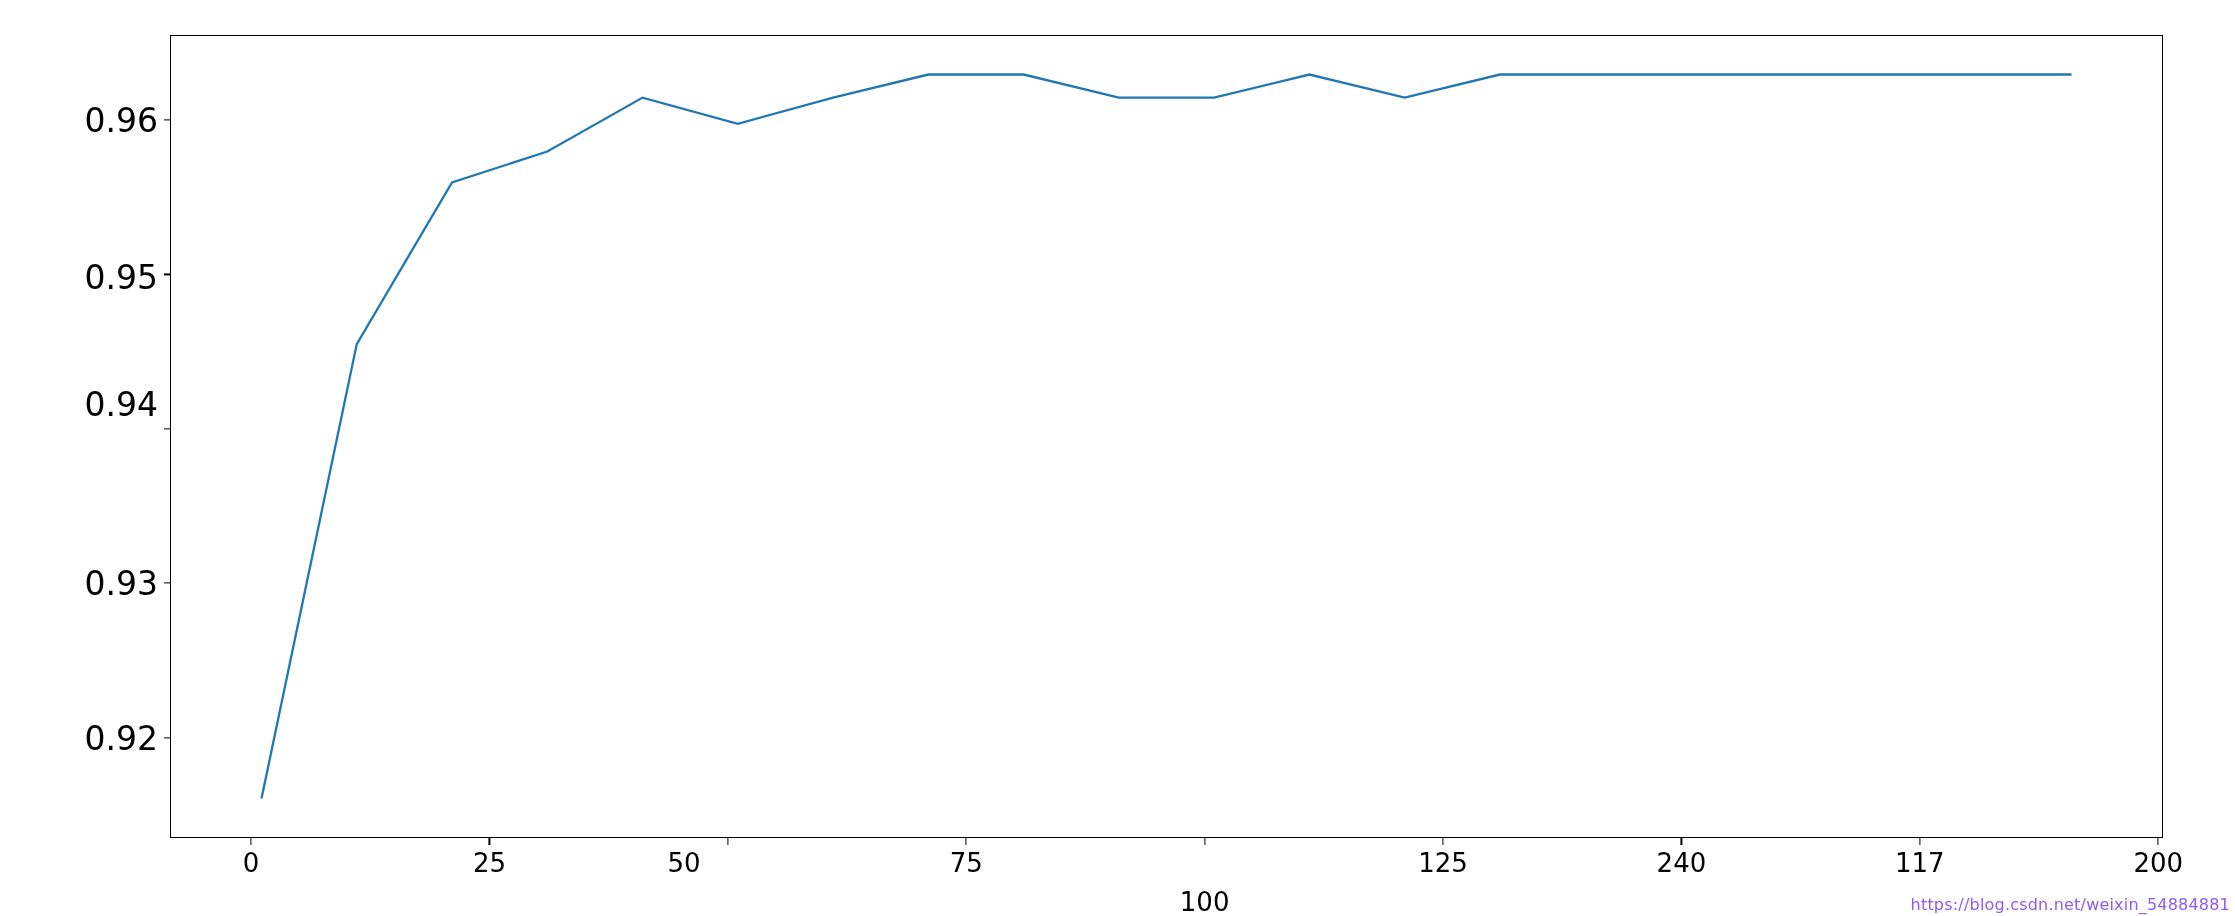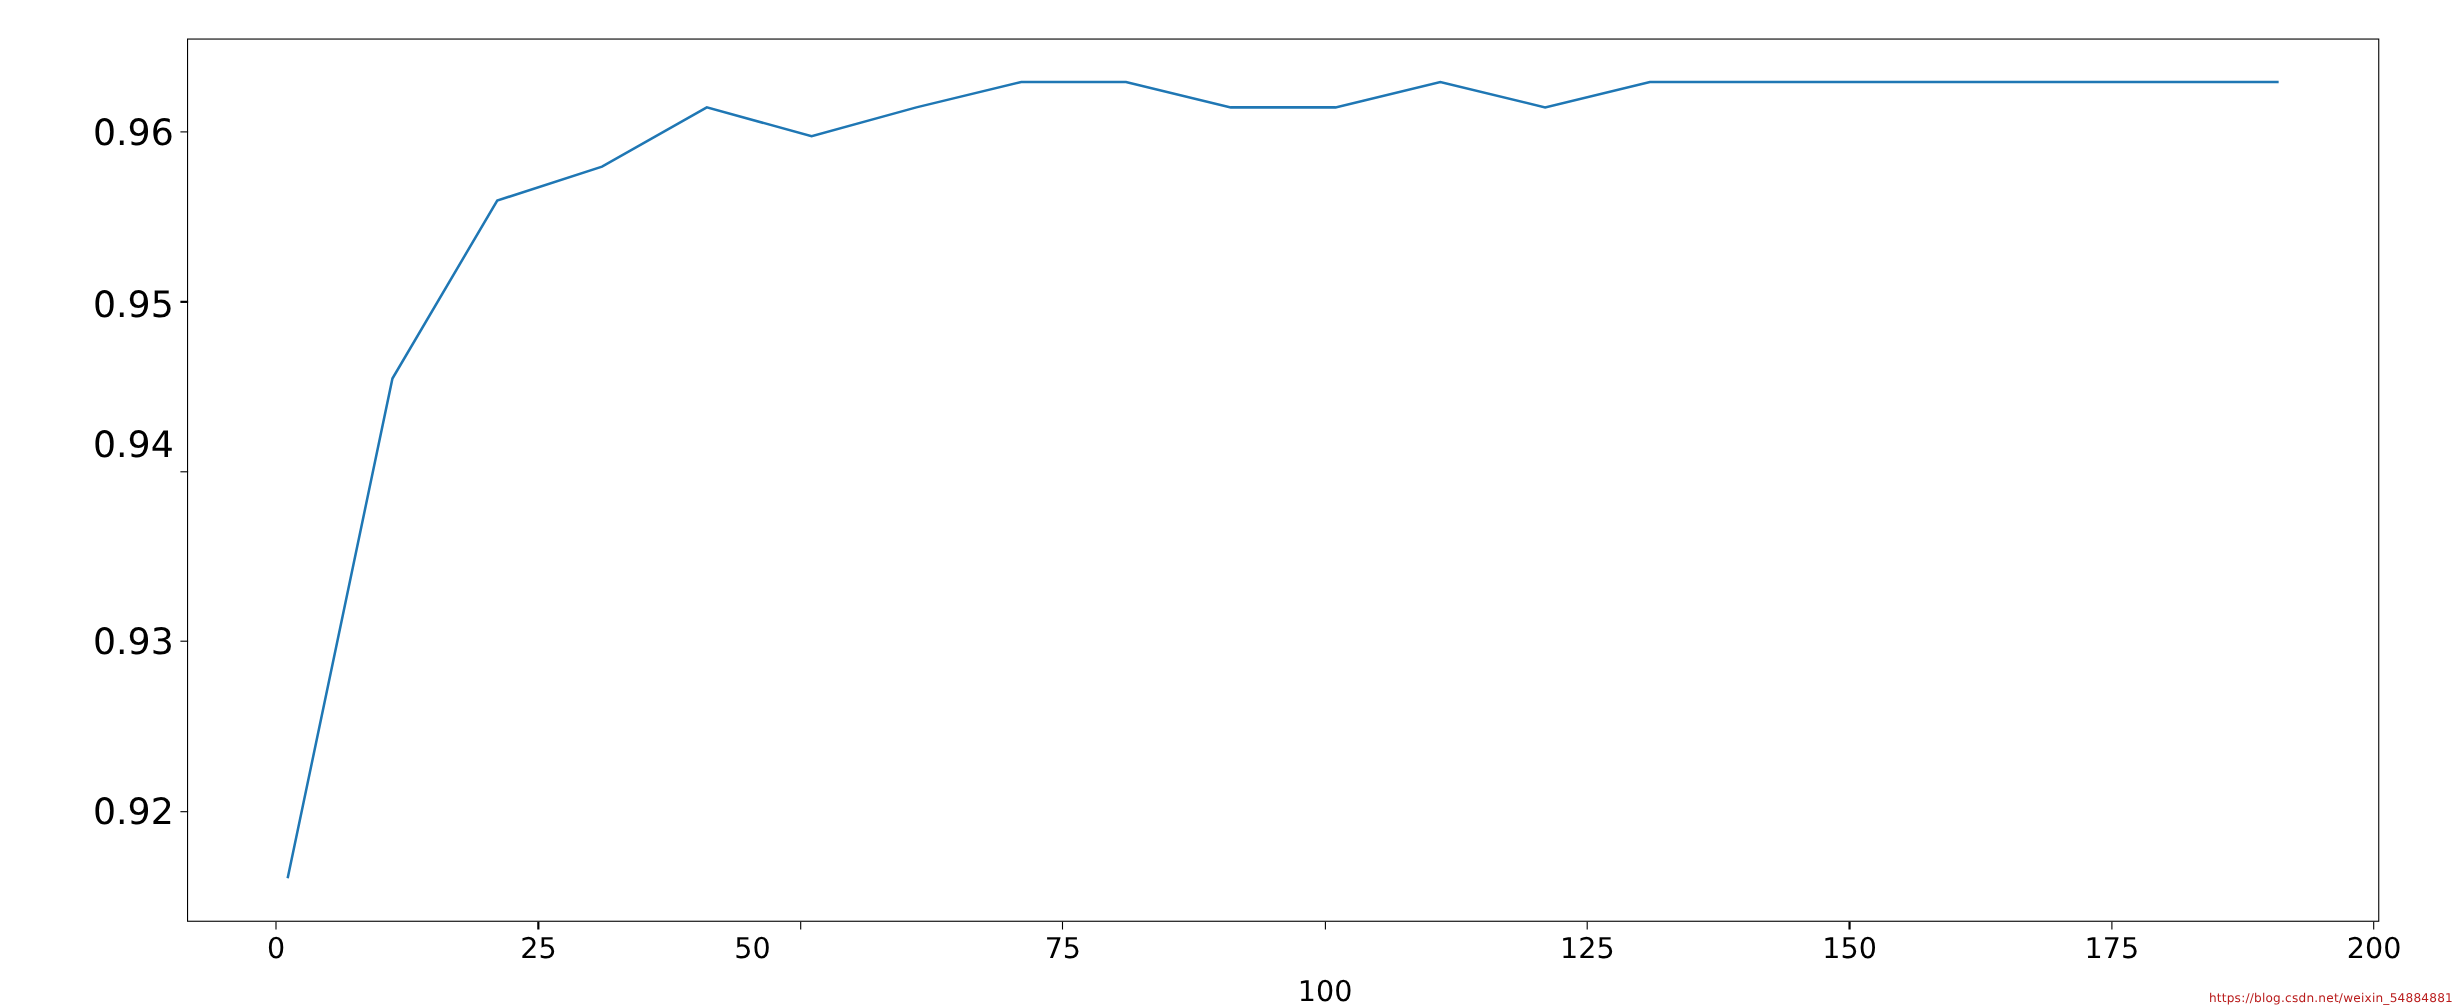--- a/index.html
+++ b/index.html
@@ -55,22 +55,22 @@
       top: 838px;
       width: 1.2px;
       height: 7px;
       background: #000000;
       transform: translateX(-50%);
     }
     .watermark {
       position: absolute;
       right: 5px;
       bottom: 2px;
-      font-size: 11px;
-      color: #b91c1c;
+      font-size: 16px;
+      color: #8b5cf6;
       letter-spacing: 0.2px;
     }
     svg.line-svg {
       position: absolute;
       left: 0;
       top: 0;
       width: 100%;
       height: 100%;
       overflow: visible;
     }
@@ -101,21 +101,21 @@
   <div class="x-tick-label" style="left: 489.452px;">25</div>
   <div class="x-tick-mark" style="left: 489.452px;"></div>
   <div class="x-tick-label" style="left: 684px;">50</div>
   <div class="x-tick-mark" style="left: 727.849px;"></div>
   <div class="x-tick-label" style="left: 966.246px;">75</div>
   <div class="x-tick-mark" style="left: 966.246px;"></div>
   <div class="x-tick-label" style="left: 1204.64px; margin-top: 39px;">100</div>
   <div class="x-tick-mark" style="left: 1204.64px;"></div>
   <div class="x-tick-label" style="left: 1443.04px;">125</div>
   <div class="x-tick-mark" style="left: 1443.04px;"></div>
-  <div class="x-tick-label" style="left: 1681.44px;">150</div>
+  <div class="x-tick-label" style="left: 1681.44px;">240</div>
   <div class="x-tick-mark" style="left: 1681.44px;"></div>
-  <div class="x-tick-label" style="left: 1919.83px;">175</div>
+  <div class="x-tick-label" style="left: 1919.83px;">117</div>
   <div class="x-tick-mark" style="left: 1919.83px;"></div>
   <div class="x-tick-label" style="left: 2158.23px;">200</div>
   <div class="x-tick-mark" style="left: 2158.23px;"></div>
 
   <div class="watermark">https://blog.csdn.net/weixin_54884881</div>
 </div>
 
 </body></html>

